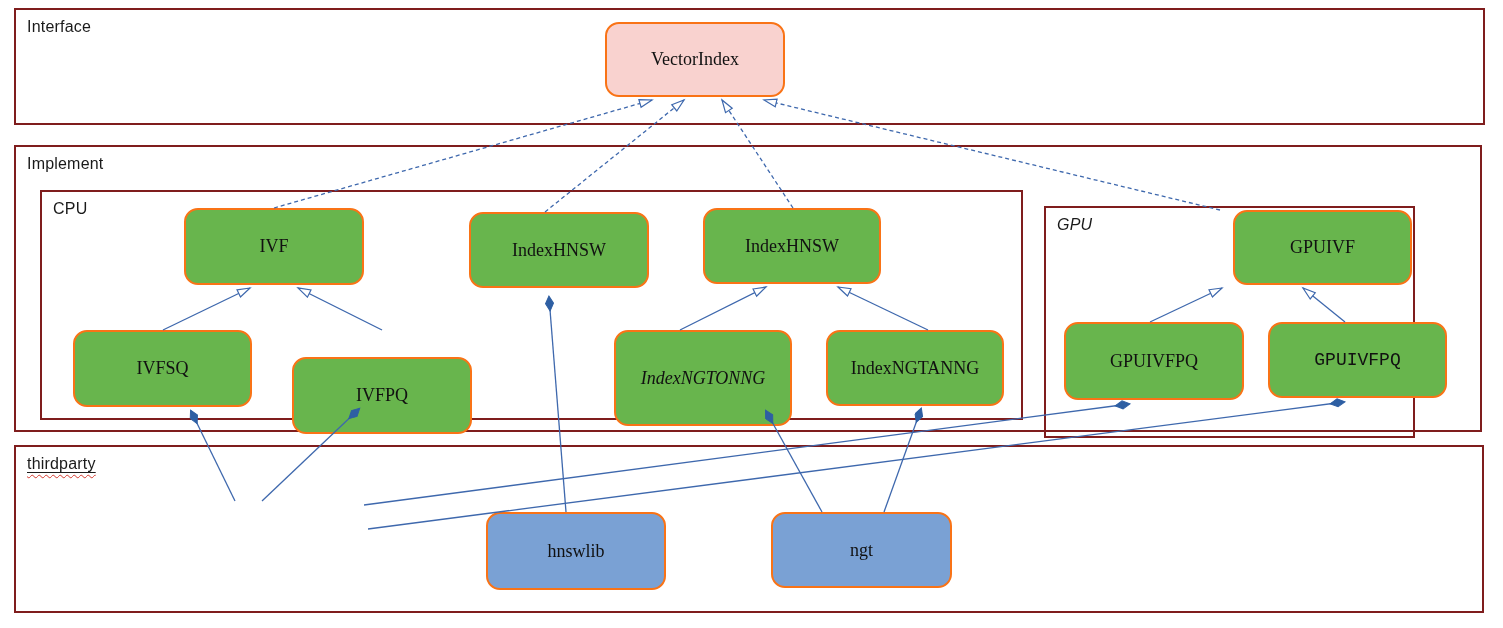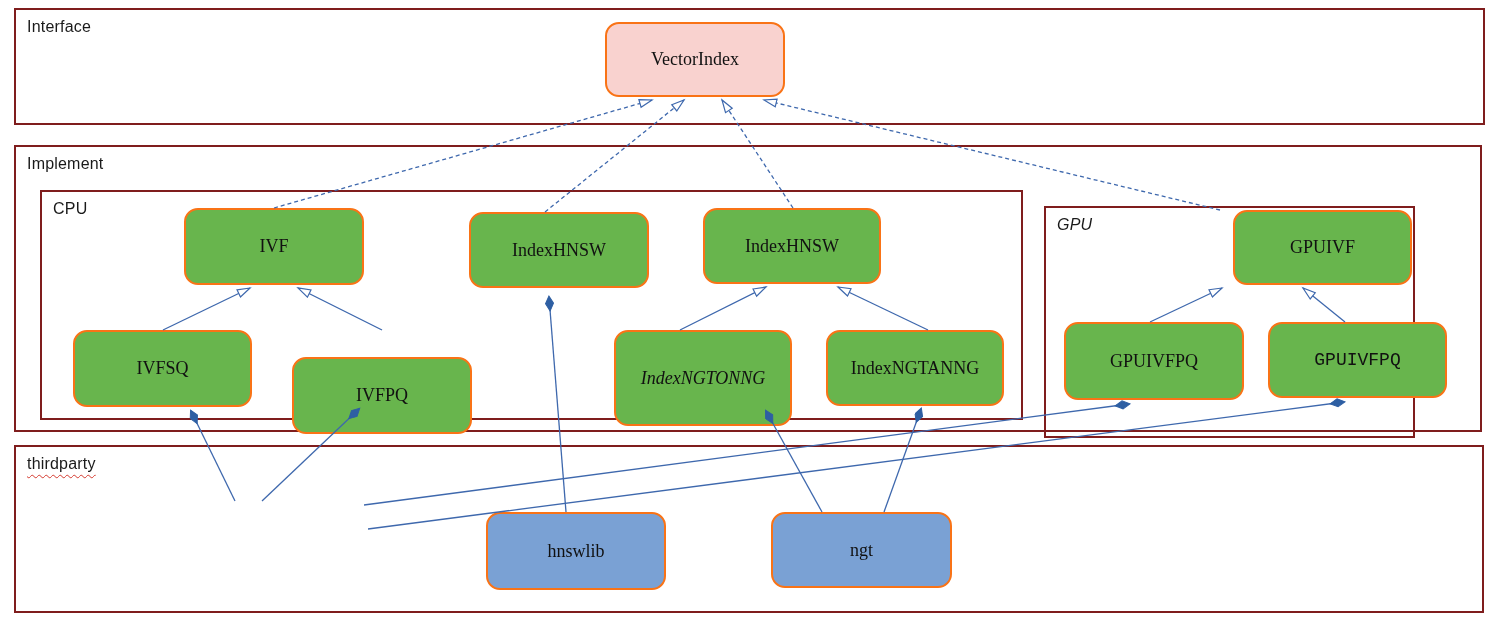--- a/index.html
+++ b/index.html
@@ -23,21 +23,21 @@
     top:8px;left:11px;
     font-size:16px;
     color:#1a1a1a;
     letter-spacing:.2px;
   }
   #c-interface{left:14px;top:8px;width:1471px;height:117px;}
   #c-implement{left:14px;top:145px;width:1468px;height:287px;}
   #c-cpu{left:40px;top:190px;width:983px;height:230px;}
   #c-gpu{left:1044px;top:206px;width:371px;height:232px;font-style:italic;}
   #c-thirdparty{left:14px;top:445px;width:1470px;height:168px;}
-  .u-solid{text-decoration-thickness:1px;text-underline-offset:3px;}
+  .u-solid{text-decoration:underline;text-decoration-thickness:1px;text-underline-offset:3px;}
   .u-wavy{text-decoration:underline wavy #d43a2f;text-decoration-thickness:1px;text-underline-offset:5px;}
   
   .node{
     position:absolute;
     box-sizing:border-box;
     border:2px solid #f97316;
     border-radius:14px;
     display:flex;align-items:center;justify-content:center;
     font-family:"Liberation Serif",serif;
     font-size:18px;color:#111111;

